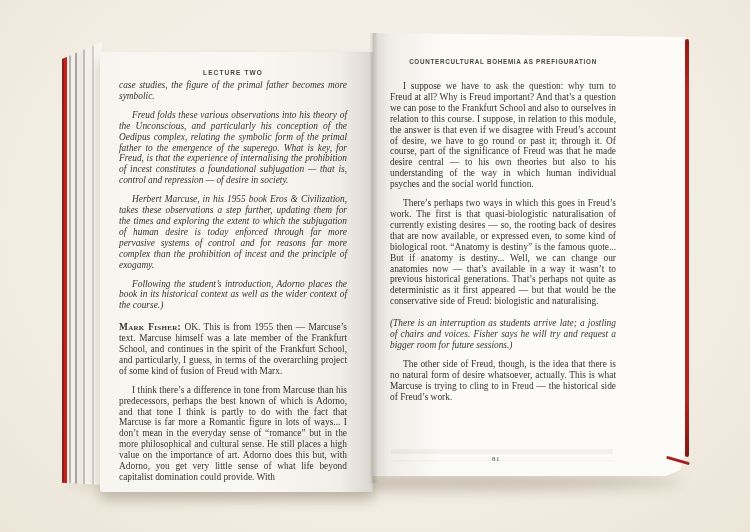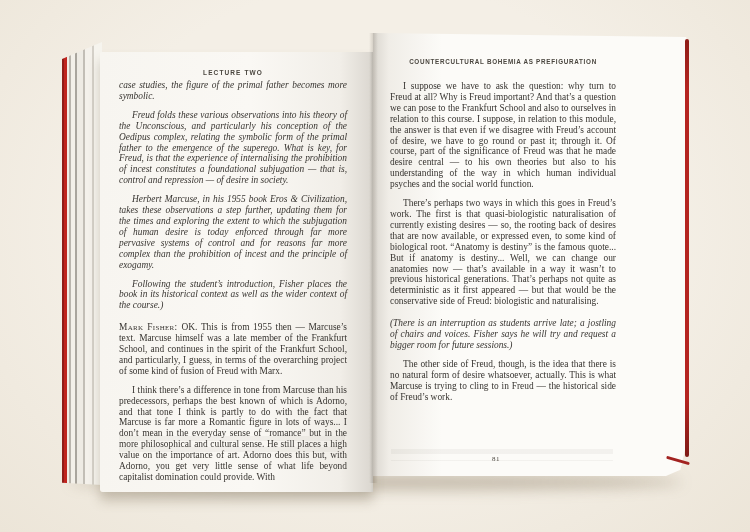--- a/index.html
+++ b/index.html
@@ -57,21 +57,21 @@
   .text-col{position:absolute;}
   .col-left{left:19px;top:28px;width:228px;}
   .col-right{left:17px;top:40px;width:226px;}
   .para{
     margin:0;font-size:9.4px;line-height:10.9px;color:#373430;
     text-align:justify;-webkit-hyphens:none;hyphens:none;
   }
   .para.italic{font-style:italic;}
   .para.indent{text-indent:13px;margin-top:8px;}
   .para.gap{margin-top:11px;}
-  .speaker{font-weight:normal;font-variant:small-caps;letter-spacing:0.3px;}
+  .speaker{font-weight:bold;font-variant:small-caps;letter-spacing:0.3px;}
   .folio{
     position:absolute;text-align:center;font-size:7px;color:#4a463f;letter-spacing:0.5px;
   }
   .folio-left{left:19px;top:413px;width:228px;}
   .folio-right{left:10px;top:422px;width:226px;}
   .ghost{
     position:absolute;pointer-events:none;opacity:0.6;filter:blur(0.5px);
     background:repeating-linear-gradient(to bottom,rgba(95,88,76,0.10) 0 5px,rgba(95,88,76,0) 5px 10.9px);
   }
   .ghost-left{left:119px;top:436px;width:226px;height:21px;}
@@ -83,21 +83,21 @@
 <div class="stage">
   <div class="shadow-under"></div>
   <div class="stack-left"></div>
 
   <div class="page page-left">
     <div class="running-head head-left">LECTURE TWO</div>
     <div class="text-col col-left">
         <p class="para italic">case studies, the figure of the primal father becomes more symbolic.</p>
         <p class="para italic indent">Freud folds these various observations into his theory of the Unconscious, and particularly his conception of the Oedipus complex, relating the symbolic form of the primal father to the emergence of the superego. What is key, for Freud, is that the experience of internalising the prohibition of incest constitutes a foundational subjugation — that is, control and repression — of desire in society.</p>
         <p class="para italic indent">Herbert Marcuse, in his 1955 book Eros &amp; Civilization, takes these observations a step further, updating them for the times and exploring the extent to which the subjugation of human desire is today enforced through far more pervasive systems of control and for reasons far more complex than the prohibition of incest and the principle of exogamy.</p>
-        <p class="para italic indent">Following the student’s introduction, Fisher places the book in its historical context as well as the wider context of the course.)</p>
+        <p class="para italic indent">Following the student’s introduction, Adorno places the book in its historical context as well as the wider context of the course.)</p>
         <p class="para gap"><span class="speaker">Mark Fisher: </span>OK. This is from 1955 then — Marcuse’s text. Marcuse himself was a late member of the Frankfurt School, and continues in the spirit of the Frankfurt School, and particularly, I guess, in terms of the overarching project of some kind of fusion of Freud with Marx.</p>
         <p class="para indent">I think there’s a difference in tone from Marcuse than his predecessors, perhaps the best known of which is Adorno, and that tone I think is partly to do with the fact that Marcuse is far more a Romantic figure in lots of ways... I don’t mean in the everyday sense of “romance” but in the more philosophical and cultural sense. He still places a high value on the importance of art. Adorno does this but, with Adorno, you get very little sense of what life beyond capitalist domination could provide. With</p>
       </div>
   </div>
 
   <div class="page page-right">
     <div class="running-head head-right">COUNTERCULTURAL BOHEMIA AS PREFIGURATION</div>
     <div class="text-col col-right">
         <p class="para indent">I suppose we have to ask the question: why turn to Freud at all? Why is Freud important? And that’s a question we can pose to the Frankfurt School and also to ourselves in relation to this course. I suppose, in relation to this module, the answer is that even if we disagree with Freud’s account of desire, we have to go round or past it; through it. Of course, part of the significance of Freud was that he made desire central — to his own theories but also to his understanding of the way in which human individual psyches and the social world function.</p>
         <p class="para indent">There’s perhaps two ways in which this goes in Freud’s work. The first is that quasi-biologistic naturalisation of currently existing desires — so, the rooting back of desires that are now available, or expressed even, to some kind of biological root. “Anatomy is destiny” is the famous quote... But if anatomy is destiny... Well, we can change our anatomies now — that’s available in a way it wasn’t to previous historical generations. That’s perhaps not quite as deterministic as it first appeared — but that would be the conservative side of Freud: biologistic and naturalising.</p>

